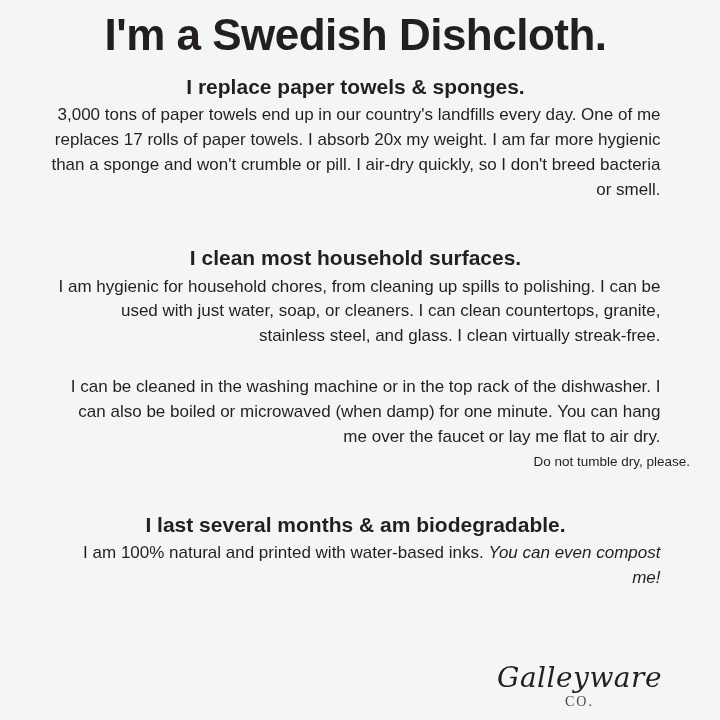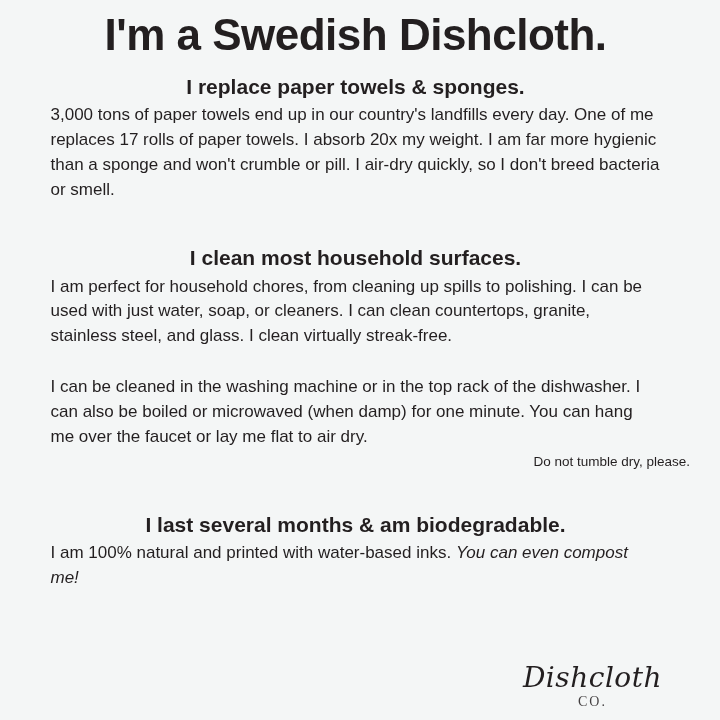--- a/index.html
+++ b/index.html
@@ -35,21 +35,21 @@
   }
   .section-heading {
     font-size: 21px;
     font-weight: bold;
     text-align: center;
     margin: 0 0 4px 0;
     line-height: 1.2;
   }
   .section-body {
     font-size: 17px;
-    text-align: left;
+    text-align: right;
     line-height: 1.47;
     margin: 0 auto;
     max-width: 610px;
     font-weight: 400;
   }
   .section-note {
     font-size: 13.5px;
     text-align: right;
     line-height: 1.4;
     margin: 3px auto 0 auto;
@@ -91,31 +91,31 @@
 
   <h1 class="main-title">I'm a Swedish Dishcloth.</h1>
 
   <div class="section sec-1">
     <h2 class="section-heading">I replace paper towels &amp; sponges.</h2>
     <p class="section-body">3,000 tons of paper towels end up in our country's landfills every day. One of me replaces 17 rolls of paper towels. I absorb 20x my weight. I am far more hygienic than a sponge and won't crumble or pill. I air-dry quickly, so I don't breed bacteria or smell.</p>
   </div>
 
   <div class="section sec-2">
     <h2 class="section-heading">I clean most household surfaces.</h2>
-    <p class="section-body">I am perfect for household chores, from cleaning up spills to polishing. I can be used with just water, soap, or cleaners. I can clean countertops, granite, stainless steel, and glass. I clean virtually streak-free.</p>
+    <p class="section-body">I am hygienic for household chores, from cleaning up spills to polishing. I can be used with just water, soap, or cleaners. I can clean countertops, granite, stainless steel, and glass. I clean virtually streak-free.</p>
   </div>
 
   <div class="section sec-3">
     <p class="section-body">I can be cleaned in the washing machine or in the top rack of the dishwasher. I can also be boiled or microwaved (when damp) for one minute. You can hang me over the faucet or lay me flat to air dry.</p>
     <p class="section-note">Do not tumble dry, please.</p>
   </div>
 
   <div class="section sec-4">
     <h2 class="section-heading">I last several months &amp; am biodegradable.</h2>
     <p class="section-body"><span>I am 100% natural and printed with water-based inks. </span><span class="italic">You can even compost me!</span></p>
   </div>
 
   <div class="brand">
-    <div class="brand-name">Dishcloth</div>
+    <div class="brand-name">Galleyware</div>
     <div class="brand-sub">CO.</div>
   </div>
 
 </div>
 
 </body></html>

